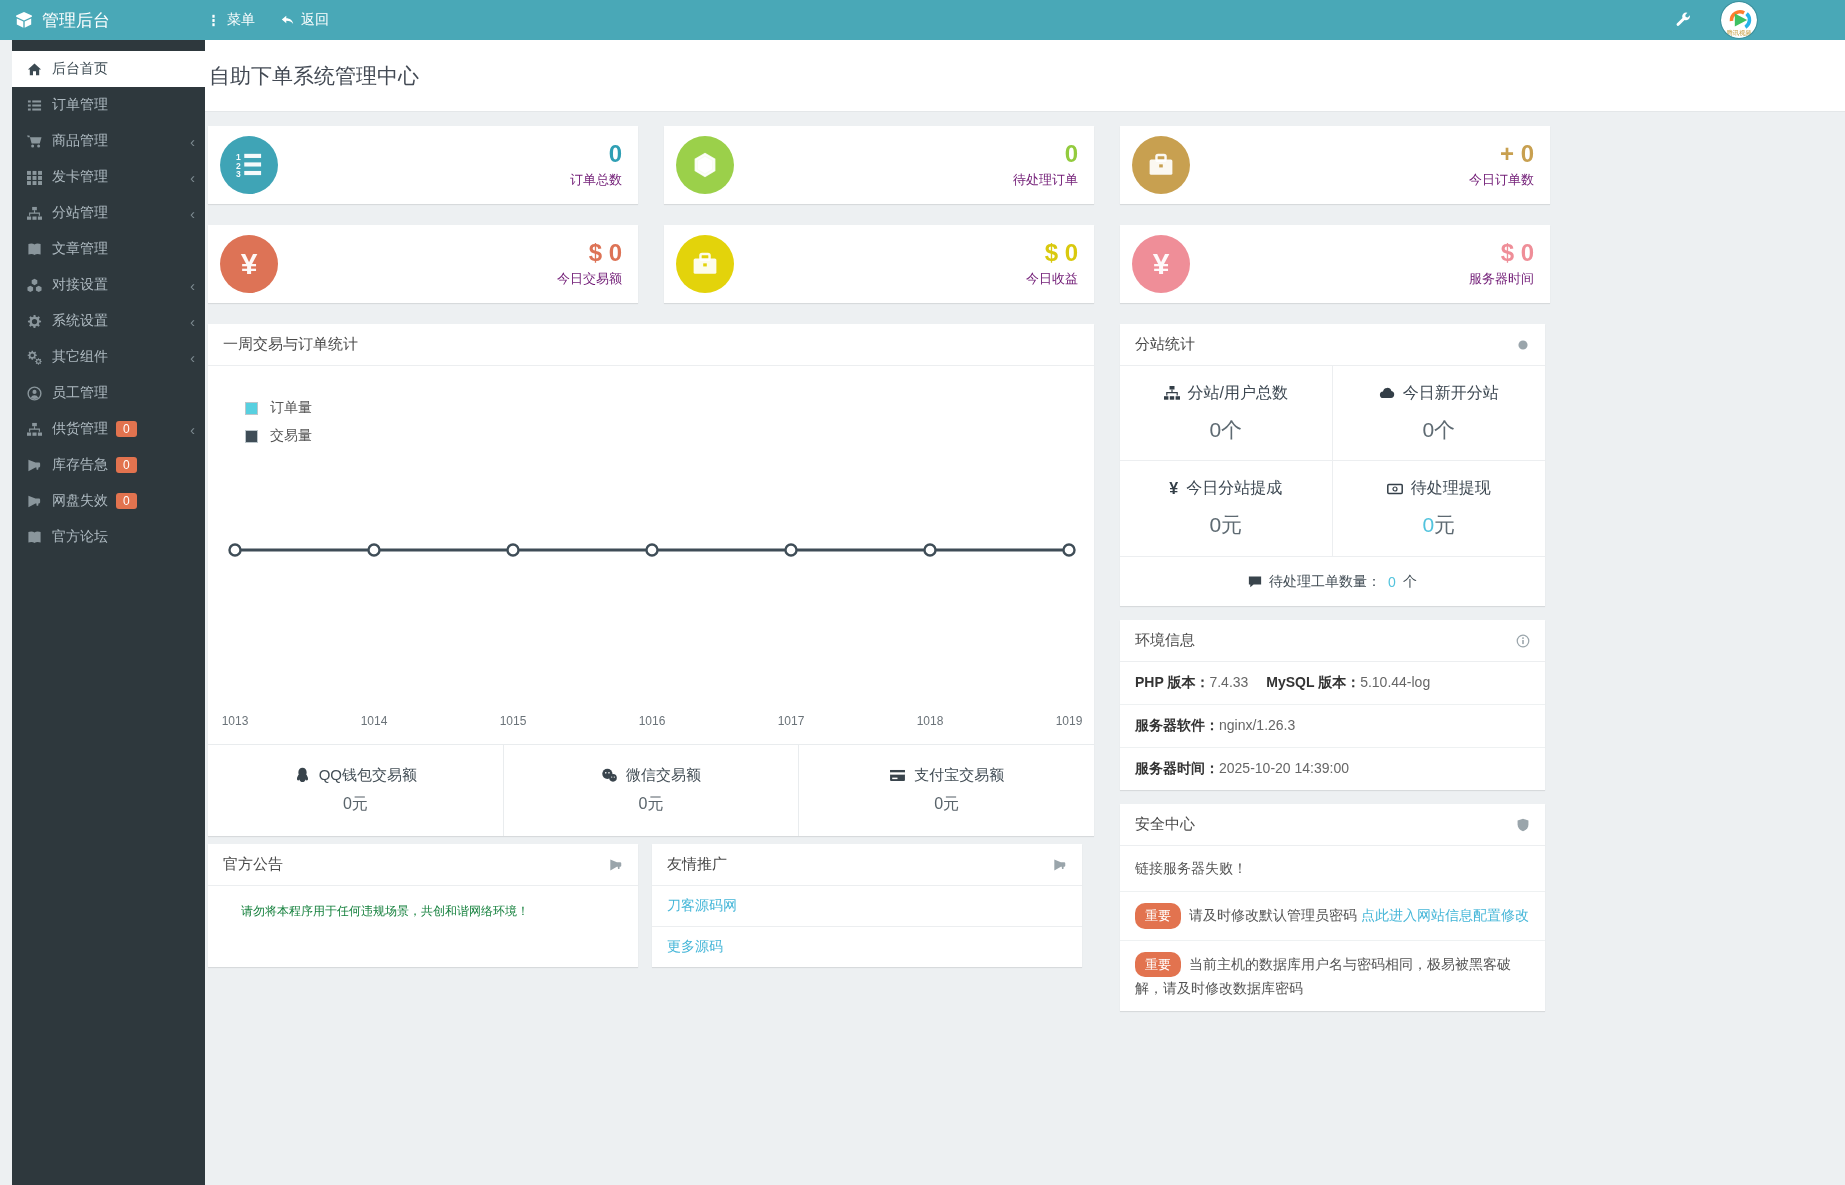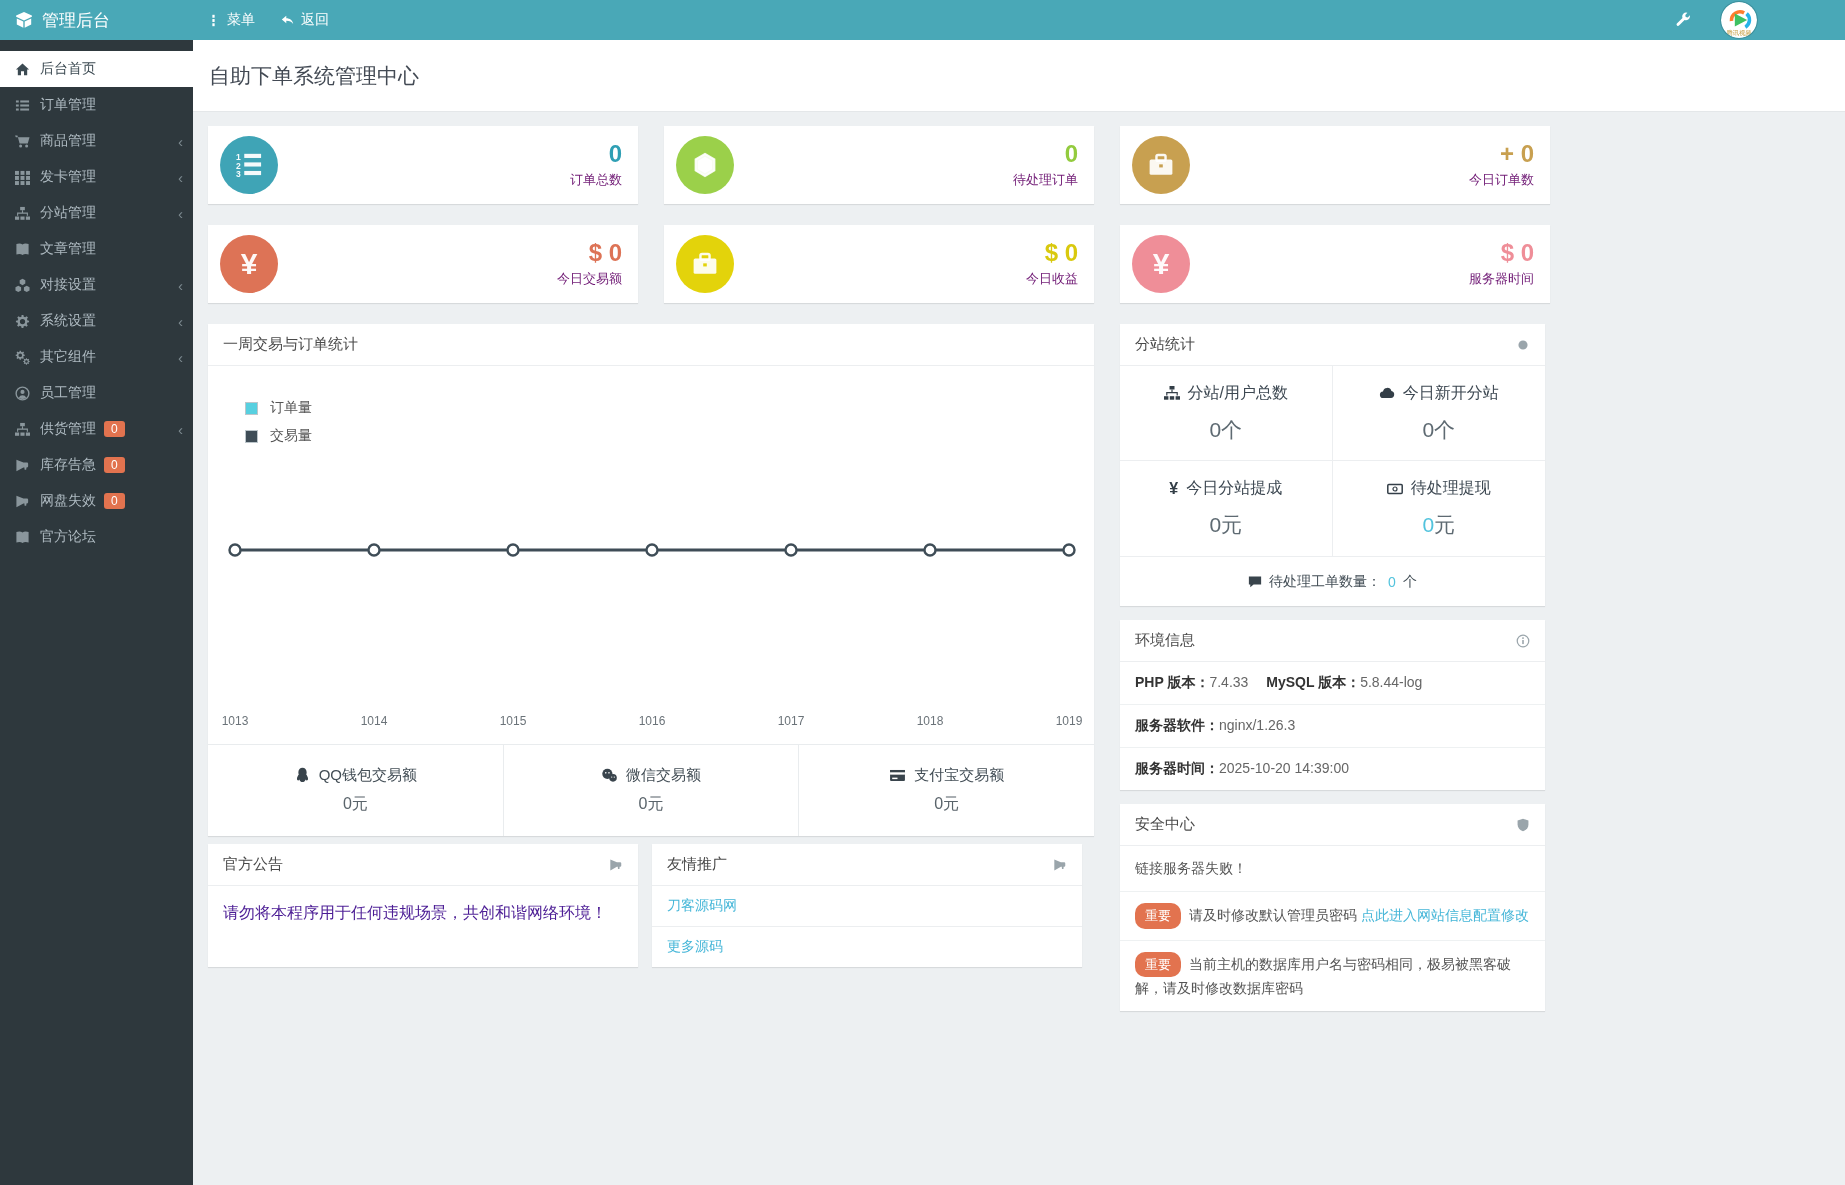--- a/index.html
+++ b/index.html
@@ -13,21 +13,21 @@
   .brand .ic { width:18px; height:18px; }
   .nav-links { display:flex; align-items:center; gap:26px; padding-left:14px; }
   .nav-link { display:flex; align-items:center; gap:7px; color:#fff; font-size:14px; cursor:pointer; text-decoration:none; }
   .nav-link .ic { width:13px; height:13px; }
   .nav-right { margin-left:auto; display:flex; align-items:center; gap:30px; padding-right:88px; }
   .wrench-btn { color:#fff; cursor:pointer; }
   .wrench-btn .ic { width:16px; height:16px; }
   .avatar { width:36px; height:36px; border-radius:50%; overflow:hidden; cursor:pointer; box-shadow:0 0 0 1px rgba(0,0,0,.15); }
 
   
-  .sidebar { position:fixed; top:40px; left:0; bottom:0; width:193px; background:#2e383d; z-index:9; }
+  .sidebar { position:fixed; top:40px; left:12px; bottom:0; width:193px; background:#2e383d; z-index:9; }
   .sidebar ul { list-style:none; padding-top:11px; }
   .sidebar li { height:36px; display:flex; align-items:center; padding:0 10px 0 15px; color:#aebac1; font-size:14px; cursor:pointer; }
   .sidebar li .ic { width:15px; height:15px; margin-right:10px; color:#8a969c; flex:none; }
   .sidebar li.active { background:#fff; color:#3c4a52; }
   .sidebar li.active .ic { color:#3c4a52; }
   .side-badge { margin-left:8px; background:#e2734f; color:#fff; font-size:12px; padding:1px 7px; border-radius:3px; }
   .chev { margin-left:auto; color:#7d8a90; font-size:15px; line-height:1; }
 
   
   .main { margin-left:193px; padding-top:40px; }
@@ -69,21 +69,21 @@
   .payments-row { display:flex; border-top:1px solid #e9ecee; height:92px; }
   .pay-cell { flex:1; display:flex; flex-direction:column; align-items:center; justify-content:center; gap:9px; }
   .pay-cell + .pay-cell { border-left:1px solid #e9ecee; }
   .pay-label { display:flex; align-items:center; gap:8px; font-size:15px; color:#434e56; }
   .pay-label .ic { width:17px; height:17px; color:#39444c; }
   .pay-value { font-size:16px; color:#5a646b; }
 
   .bottom-row { display:flex; gap:14px; margin-top:8px; }
   .panel-announce { width:430px; }
   .panel-promo { width:430px; }
-  .announce-body { padding:17px 15px 30px; font-size:16px; color:#4c1d95; }
+  .announce-body { padding:17px 33px 30px; font-size:12px; color:#15803d; }
   .promo-link { display:block; padding:11px 15px; font-size:14px; color:#45b6d8; text-decoration:none; cursor:pointer; }
   .promo-link + .promo-link { border-top:1px solid #eceef0; }
 
   
   .sub-grid { display:grid; grid-template-columns:1fr 1fr; }
   .sub-cell { height:95px; display:flex; flex-direction:column; align-items:center; justify-content:center; gap:12px; }
   .sub-cell:nth-child(odd) { border-right:1px solid #eceef0; }
   .sub-cell:nth-child(-n+2) { border-bottom:1px solid #eceef0; }
   .sub-label { display:flex; align-items:center; gap:8px; font-size:16px; color:#3d4852; }
   .sub-label .ic { width:16px; height:16px; color:#333e47; }
@@ -534,21 +534,21 @@
             <span class="tool">
               <svg class="ic" viewBox="0 0 16 16">
                   <circle cx="8" cy="8" r="6.6" fill="none" stroke="currentColor" stroke-width="1.4"></circle>
                   <rect x="7.1" y="6.9" width="1.8" height="4.6"></rect>
                   <circle cx="8" cy="4.7" r="1.1"></circle>
                 </svg>
             </span>
           </div>
           <div class="env-row">
             <span class="env-label">PHP 版本：</span><span>7.4.33</span><span class="env-gap"></span>
-            <span class="env-label">MySQL 版本：</span><span>5.8.44-log</span>
+            <span class="env-label">MySQL 版本：</span><span>5.10.44-log</span>
           </div>
           <div class="env-row">
             <span class="env-label">服务器软件：</span><span>nginx/1.26.3</span>
           </div>
           <div class="env-row">
             <span class="env-label">服务器时间：</span><span>2025-10-20 14:39:00</span>
           </div>
         </div>
 
         <div class="panel mt14">

